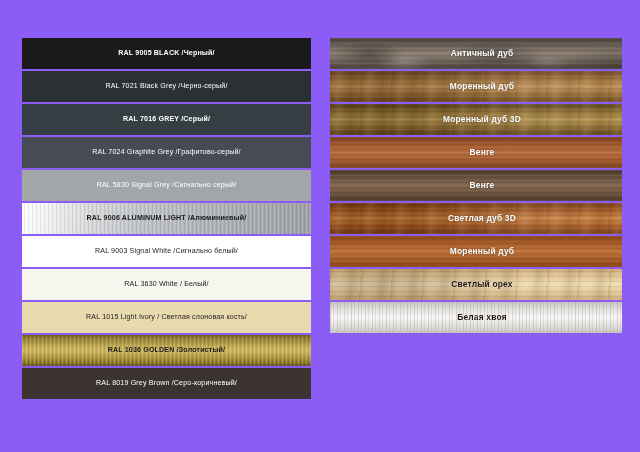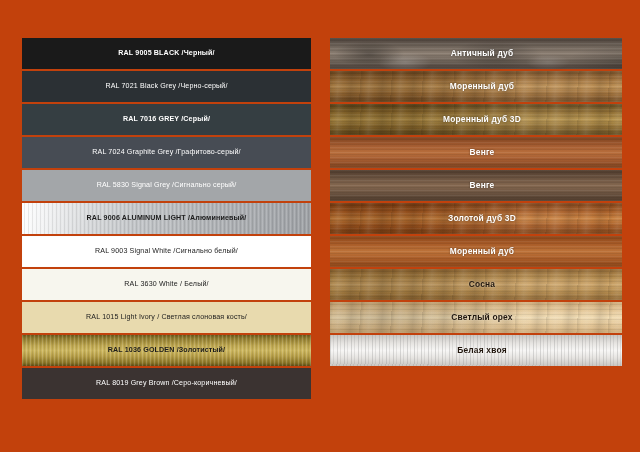--- a/index.html
+++ b/index.html
@@ -11,21 +11,21 @@
     width: 640px;
     height: 452px;
     overflow: hidden;
     font-family: "Liberation Sans", sans-serif;
   }
 
   #palette-board {
     position: relative;
     width: 640px;
     height: 452px;
-    background: #c2410c;
+    background: #8b5cf6;
     box-sizing: border-box;
     text-decoration: underline;
   }
 
   .column {
     position: absolute;
     top: 38px;
     display: flex;
     flex-direction: column;
     gap: 2px;
@@ -238,32 +238,26 @@
       </div>
       <div class="swatch">
         <div class="base" style="background: linear-gradient(rgb(78, 59, 44) 0%, rgb(107, 83, 64) 26%, rgb(132, 103, 79) 50%, rgb(107, 83, 64) 74%, rgb(78, 59, 44) 100%);"></div>
         <div class="grain"></div>
         <span class="swatch-label light">Венге</span>
       </div>
       <div class="swatch">
         <div class="base" style="background: linear-gradient(rgb(122, 61, 18) 0%, rgb(164, 87, 31) 26%, rgb(196, 122, 54) 50%, rgb(164, 87, 31) 74%, rgb(122, 61, 18) 100%);"></div>
         <div class="grain"></div>
         <div class="grain2"></div>
-        <span class="swatch-label light">Золотой дуб 3D</span>
+        <span class="swatch-label light">Светлая дуб 3D</span>
       </div>
       <div class="swatch">
         <div class="base" style="background: linear-gradient(rgb(138, 69, 25) 0%, rgb(169, 92, 40) 26%, rgb(189, 115, 58) 50%, rgb(169, 92, 40) 74%, rgb(138, 69, 25) 100%);"></div>
         <div class="grain"></div>
         <span class="swatch-label light">Моренный дуб</span>
-      </div>
-      <div class="swatch">
-        <div class="base" style="background: linear-gradient(rgb(142, 101, 48) 0%, rgb(176, 133, 69) 26%, rgb(201, 160, 98) 50%, rgb(176, 133, 69) 74%, rgb(142, 101, 48) 100%);"></div>
-        <div class="grain"></div>
-        <div class="grain2"></div>
-        <span class="swatch-label dark">Сосна</span>
       </div>
       <div class="swatch">
         <div class="base" style="background: linear-gradient(rgb(205, 168, 116) 0%, rgb(226, 195, 145) 26%, rgb(239, 217, 174) 50%, rgb(226, 195, 145) 74%, rgb(205, 168, 116) 100%);"></div>
         <div class="grain"></div>
         <div class="grain2"></div>
         <span class="swatch-label dark">Светлый орех</span>
       </div>
       <div class="swatch">
         <div class="base" style="background: linear-gradient(rgb(201, 198, 194) 0%, rgb(230, 228, 225) 26%, rgb(247, 246, 245) 50%, rgb(230, 228, 225) 74%, rgb(201, 198, 194) 100%);"></div>
         <div class="grain-wash"></div>

